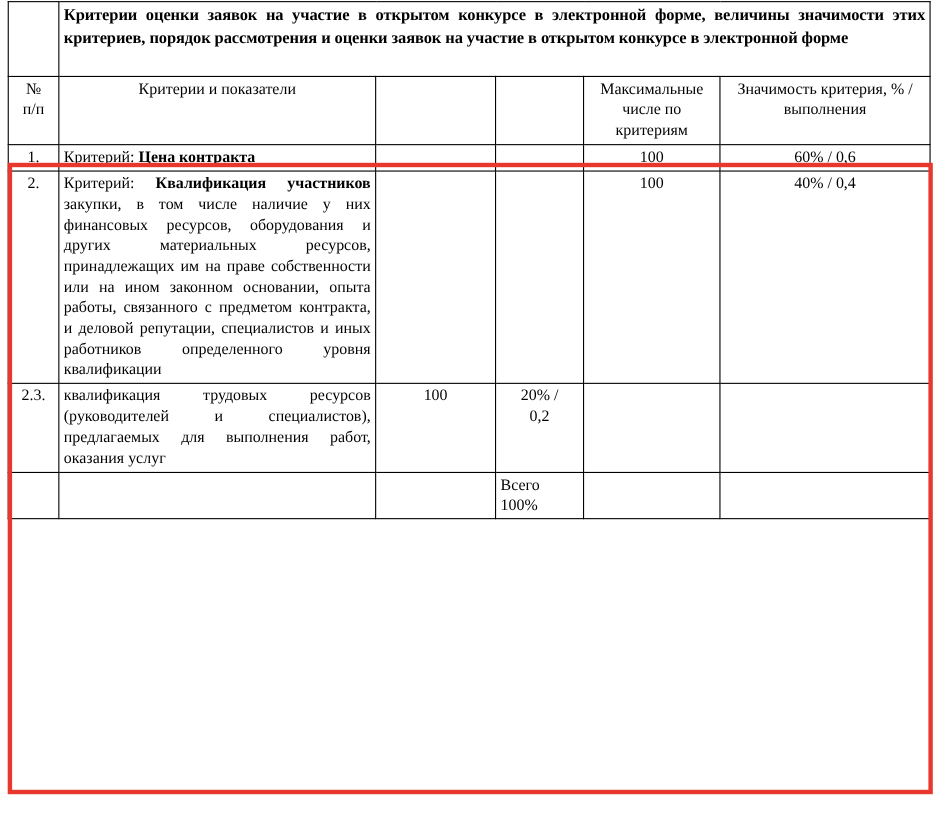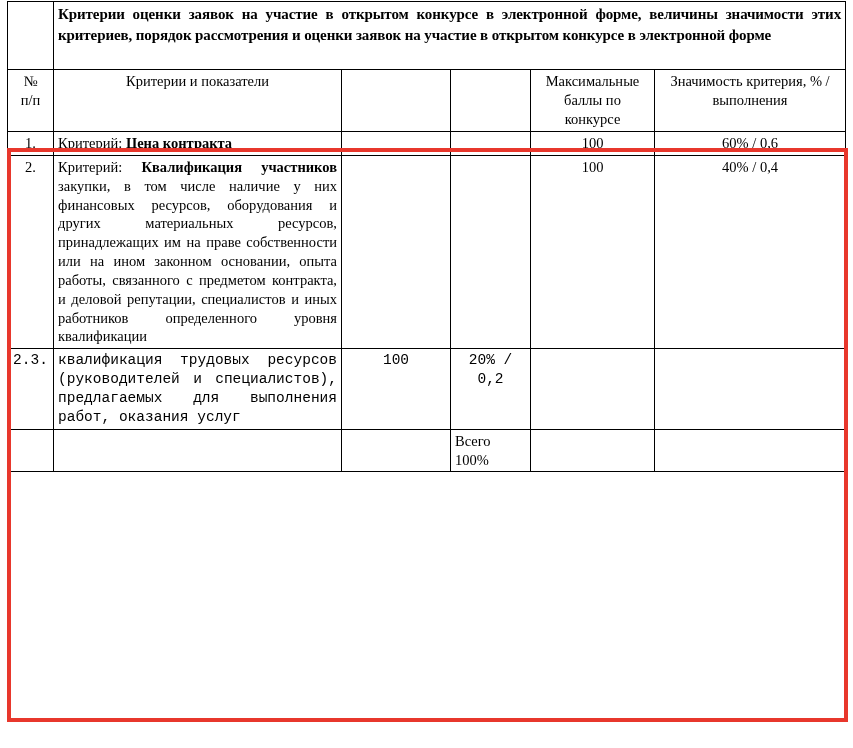--- a/index.html
+++ b/index.html
@@ -84,21 +84,21 @@
   .bold { font-weight: bold; }
 
   
   tr.r-title  td { height: 63px; }
   tr.r-head   td { height: 57px; }
   tr.r-1      td { height: 17px; }
   tr.r-2      td { height: 185px; }
   tr.r-ind    td { height: 143px; }
   tr.r-21     td { height: 52px; }
   tr.r-22     td { height: 71px; }
-  tr.r-23     td { height: 72px; font-family: Liberation Mono, monospace; }
+  tr.r-23     td { height: 72px; }
   tr.r-total  td { height: 37px; }
 
   
   #red-box {
     position: absolute;
     left: 7px;
     top: 148px;
     width: 841px;
     height: 574px;
     border: 4px solid #e8372c;
@@ -128,21 +128,21 @@
       </tr>
 
       <tr class="r-head">
         <td class="hdr-center">
           <div>№</div>
           <div>п/п</div>
         </td>
         <td class="hdr-center">Критерии и показатели</td>
         <td class="hdr-center"></td>
         <td class="hdr-center"></td>
-        <td class="hdr-center">Максимальные баллы по конкурсе</td>
+        <td class="hdr-center">Максимальные числе по критериям</td>
         <td class="hdr-center">Значимость критерия, % / выполнения</td>
       </tr>
 
       <tr class="r-1">
         <td class="num-cell">1.</td>
         <td class="cell-left"><span>Критерий: </span><span class="bold">Цена контракта</span></td>
         <td class="cell-center"></td>
         <td class="cell-center"></td>
         <td class="cell-center">100</td>
         <td class="cell-center">60%  /  0,6</td>

